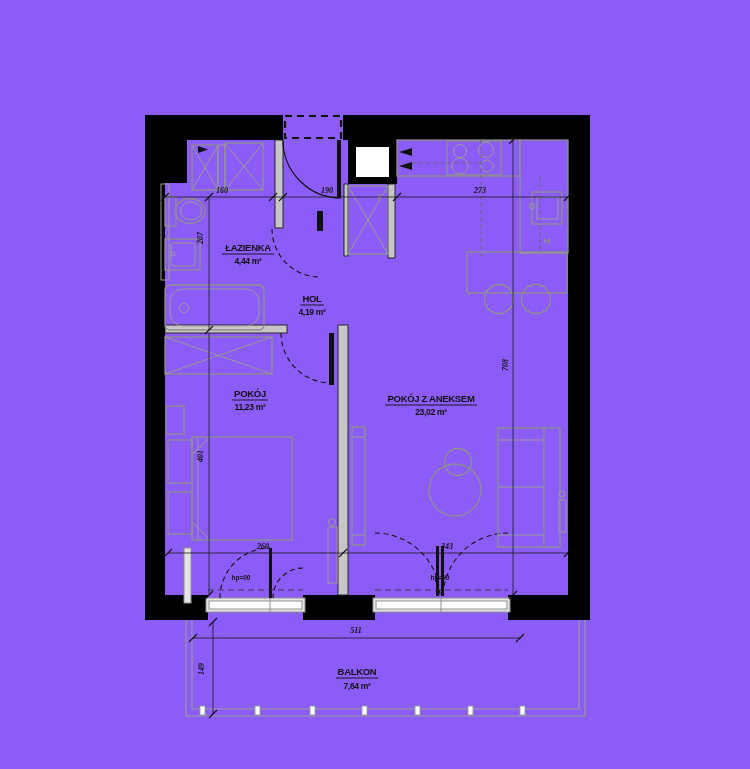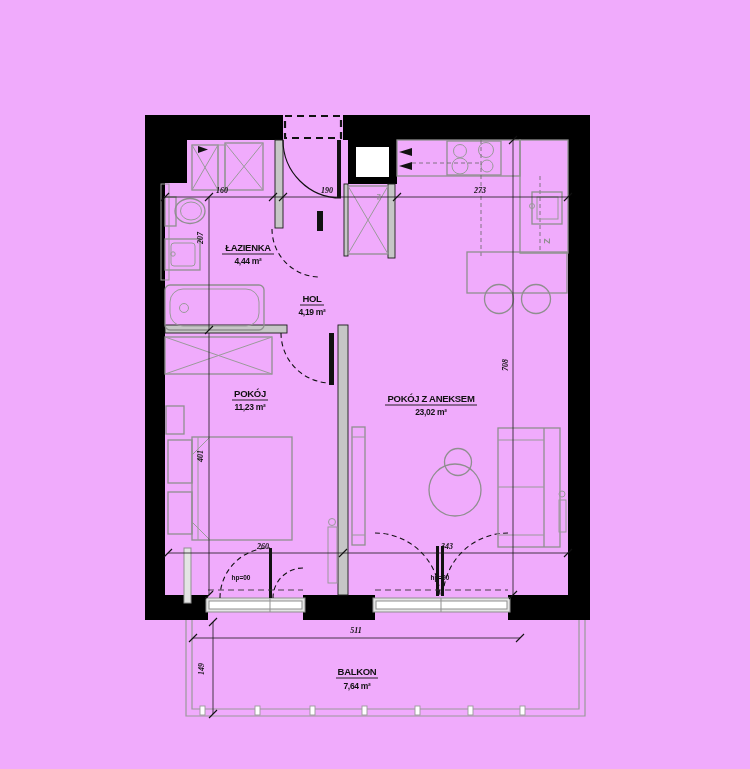--- a/index.html
+++ b/index.html
@@ -1,16 +1,16 @@
 <!DOCTYPE html>
 <html><head>
 <meta charset="utf-8">
 <style>
   html,body{margin:0;padding:0;background:#ffffff;}
-  .stage{position:relative;width:750px;height:769px;background:#f0abfc;overflow:hidden;}
+  .stage{position:relative;width:750px;height:769px;background:#8b5cf6;overflow:hidden;}
   svg{display:block;}
   .wall{fill:#000000;stroke:none;}
   .iwall{fill:#c6c6c6;stroke:#1a1a1a;stroke-width:0.9;}
   .furn{fill:none;stroke:#8f8f8f;stroke-width:1.3;}
   .furnthin{fill:none;stroke:#9a9a9a;stroke-width:1;}
   .wframe{fill:#e4e4e4;stroke:#8f8f8f;stroke-width:1;}
   .wglass{fill:#ffffff;stroke:#8f8f8f;stroke-width:1;}
   .arc{fill:none;stroke:#111111;stroke-width:1.1;}
   .arcd{fill:none;stroke:#111111;stroke-width:1.1;stroke-dasharray:5 3.5;}
   .leaf{fill:#111111;}

